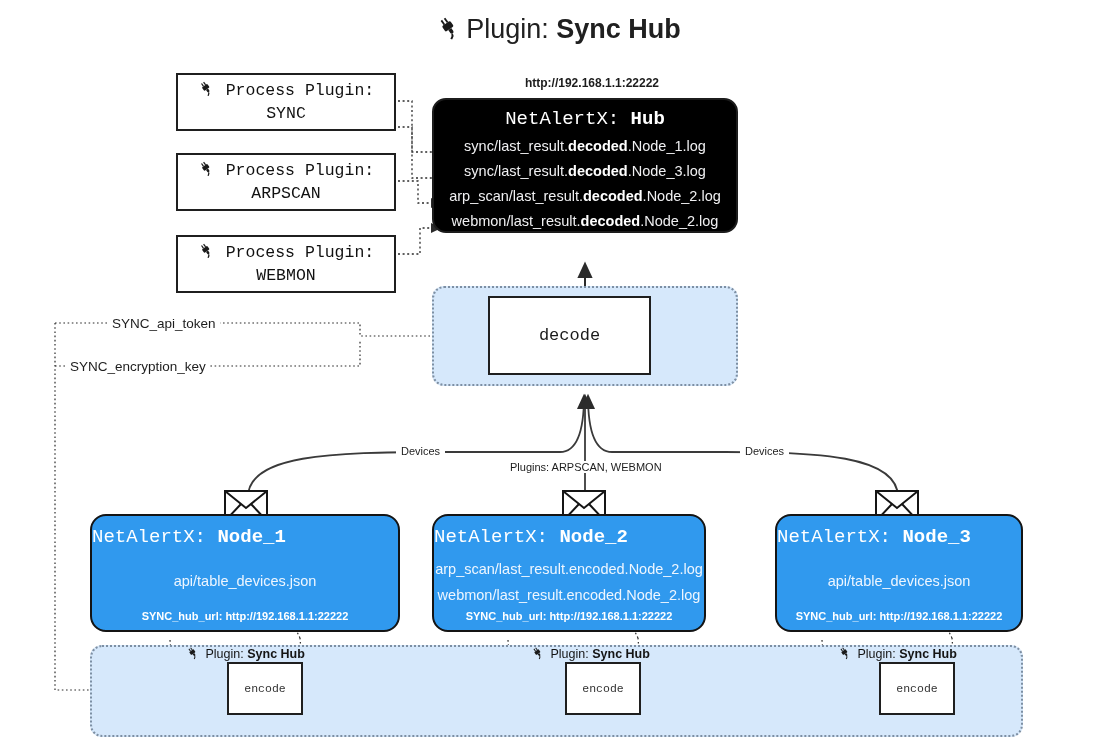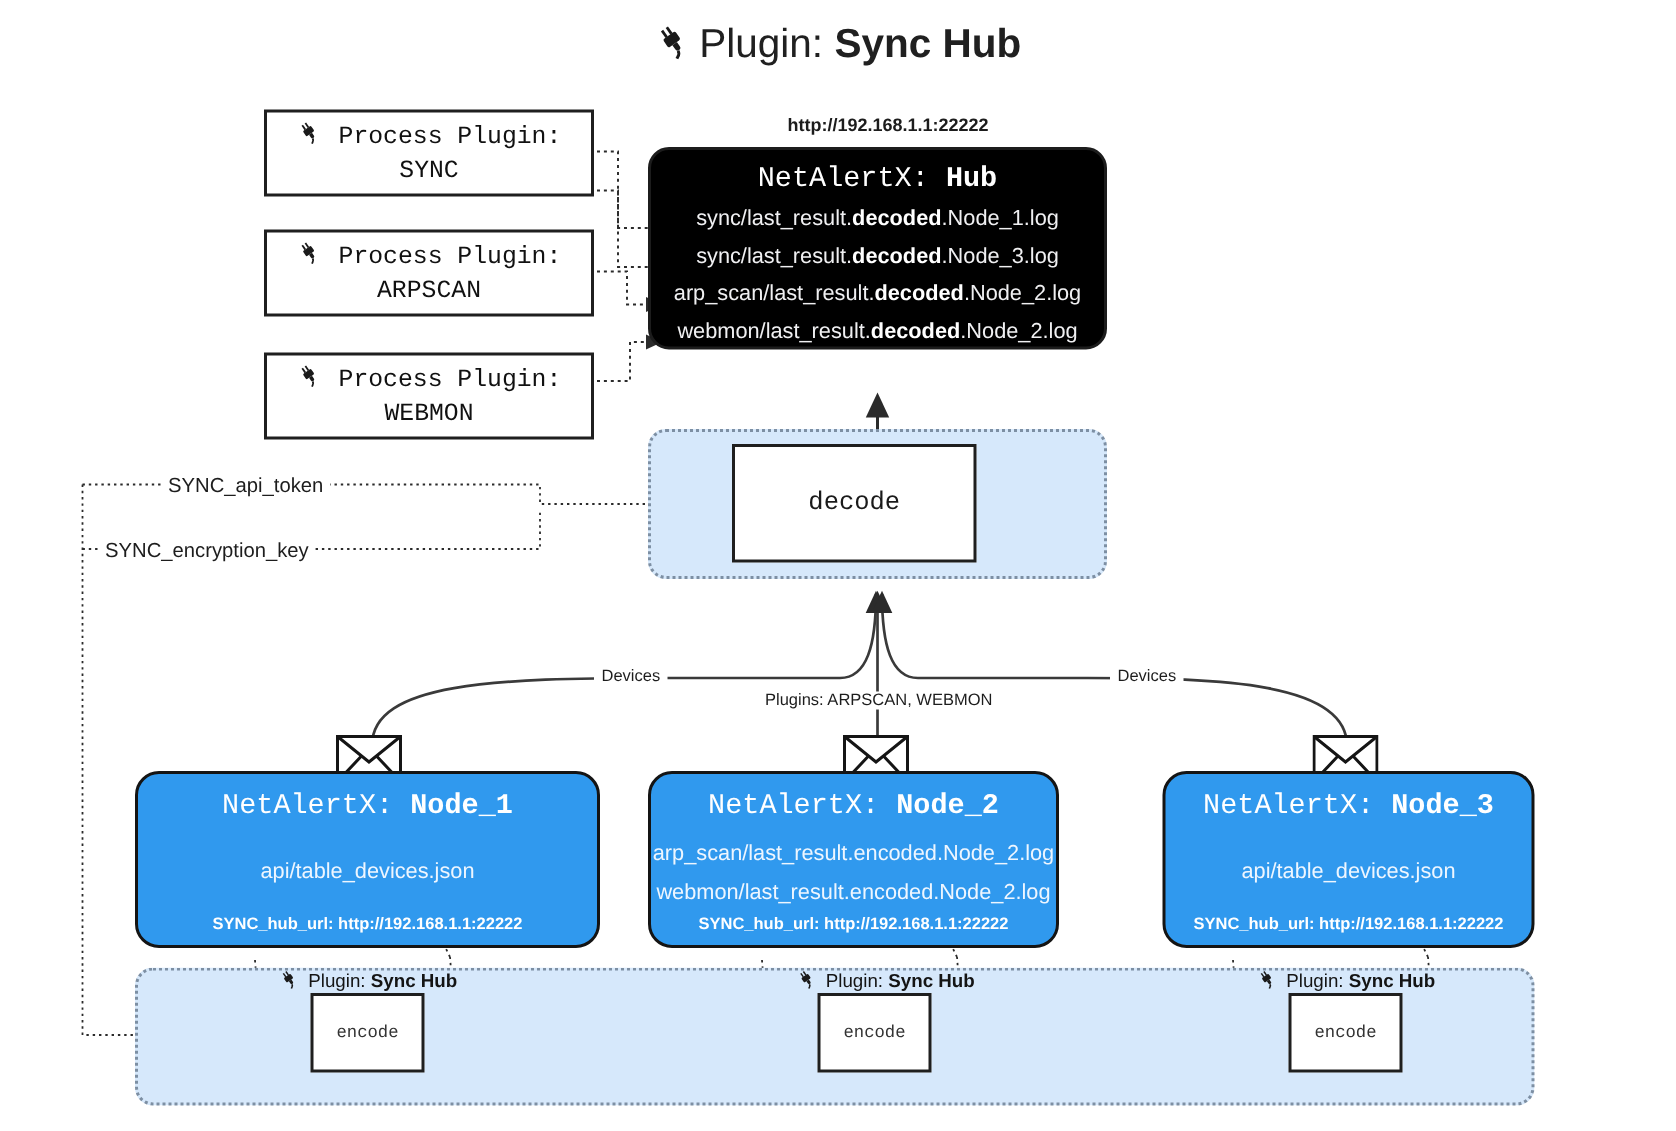--- a/index.html
+++ b/index.html
@@ -148,21 +148,21 @@
   .node {
     background: #3099ee;
     border: 2px solid #141414;
     border-radius: 16px;
     padding-top: 10px;
   }
   .node .n-title {
     font-family: "Liberation Mono", "DejaVu Sans Mono", monospace;
     font-size: 19px;
     color: #ffffff;
-    text-align: center;
+    text-align: left;
     white-space: nowrap;
   }
   .node .n-title b { font-weight: 700; }
   .node .n-line {
     font-size: 14.5px;
     color: #eef6ff;
     text-align: center;
     white-space: nowrap;
     line-height: 26px;
   }
@@ -208,20 +208,21 @@
   .enc-box {
     width: 76px; height: 53px;
     background: #ffffff;
     border: 2px solid #1f1f1f;
     display: flex;
     align-items: center;
     justify-content: center;
     font-family: "Liberation Mono", "DejaVu Sans Mono", monospace;
     font-size: 11.5px;
     color: #333;
+    margin-left: 20px;
   }
   #enc-cap-1 { left: 186px; top: 646px; }
   #enc-box-1 { left: 207px; top: 662px; }
   #enc-cap-2 { left: 531px; top: 646px; }
   #enc-box-2 { left: 545px; top: 662px; }
   #enc-cap-3 { left: 838px; top: 646px; }
   #enc-box-3 { left: 859px; top: 662px; }
 </style>
 </head>
 <body>

